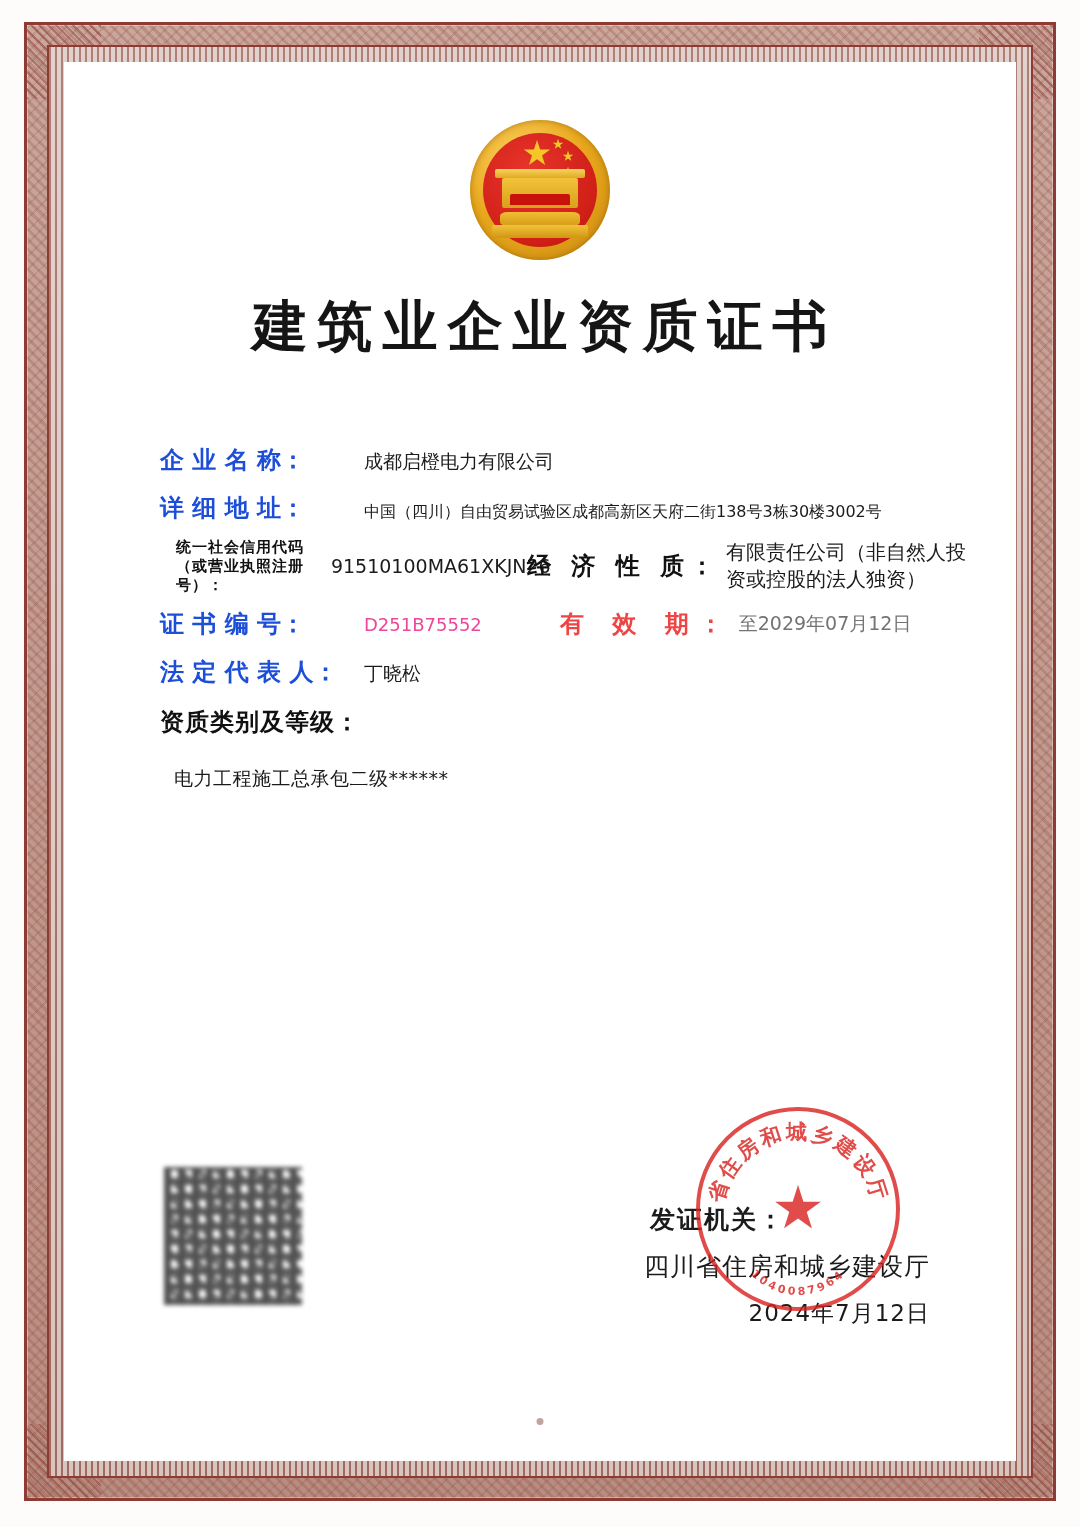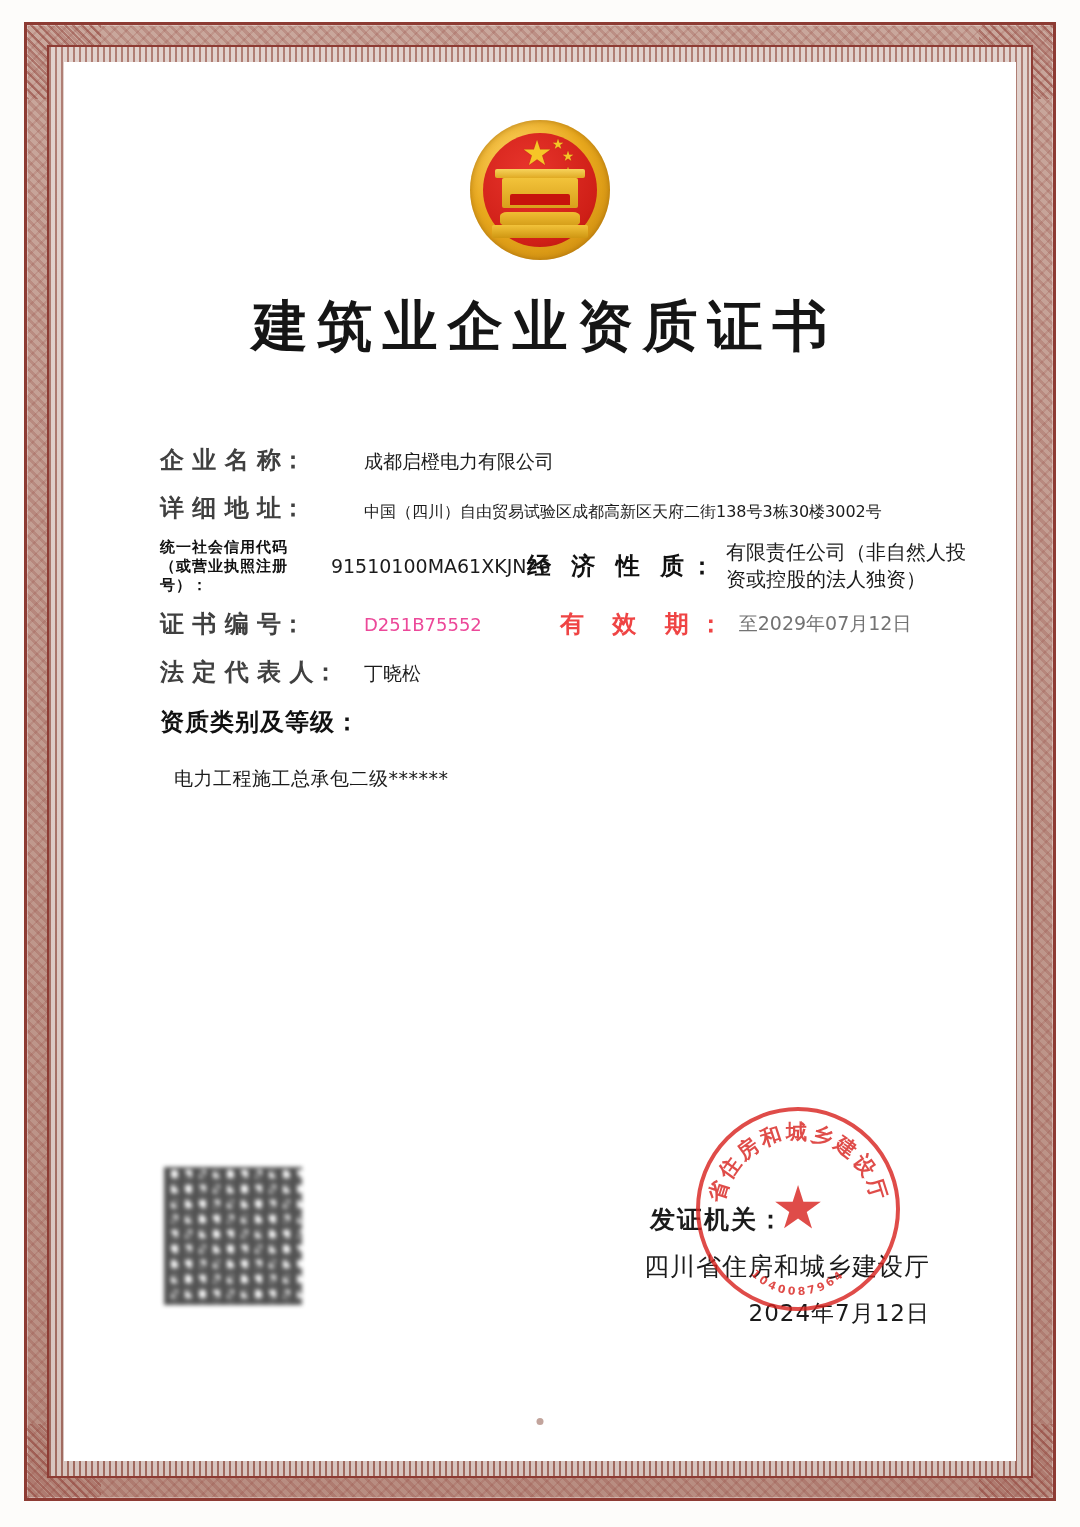--- a/index.html
+++ b/index.html
@@ -173,21 +173,21 @@
   .row {
     display: flex;
     align-items: flex-end;
     margin-bottom: 14px;
     min-height: 34px;
   }
   .lbl {
     font-family: "DejaVu Sans", "Liberation Sans", sans-serif;
     font-weight: bold;
     font-size: 24px;
-    color: #404040;
+    color: #1d4ed8;
     white-space: nowrap;
   }
   .lbl.w1 { width: 196px; }
   .val {
     font-family: "DejaVu Sans", "Liberation Sans", sans-serif;
     font-size: 19px;
     color: #1b1b1b;
     padding-left: 8px;
     padding-bottom: 1px;
   }
@@ -201,20 +201,21 @@
     font-size: 15px;
     line-height: 1.25;
     color: #111;
     text-align: left;
     letter-spacing: 1px;
   }
   .row-code {
     display: flex;
     align-items: center;
     margin-bottom: 14px;
+    margin-left: 16px;
   }
   .code-val {
     font-family: "DejaVu Sans", "Liberation Sans", sans-serif;
     font-size: 19px;
     color: #1b1b1b;
     padding-left: 8px;
     width: 196px;
   }
   .econ-lbl {
     font-family: "DejaVu Sans", "Liberation Sans", sans-serif;

